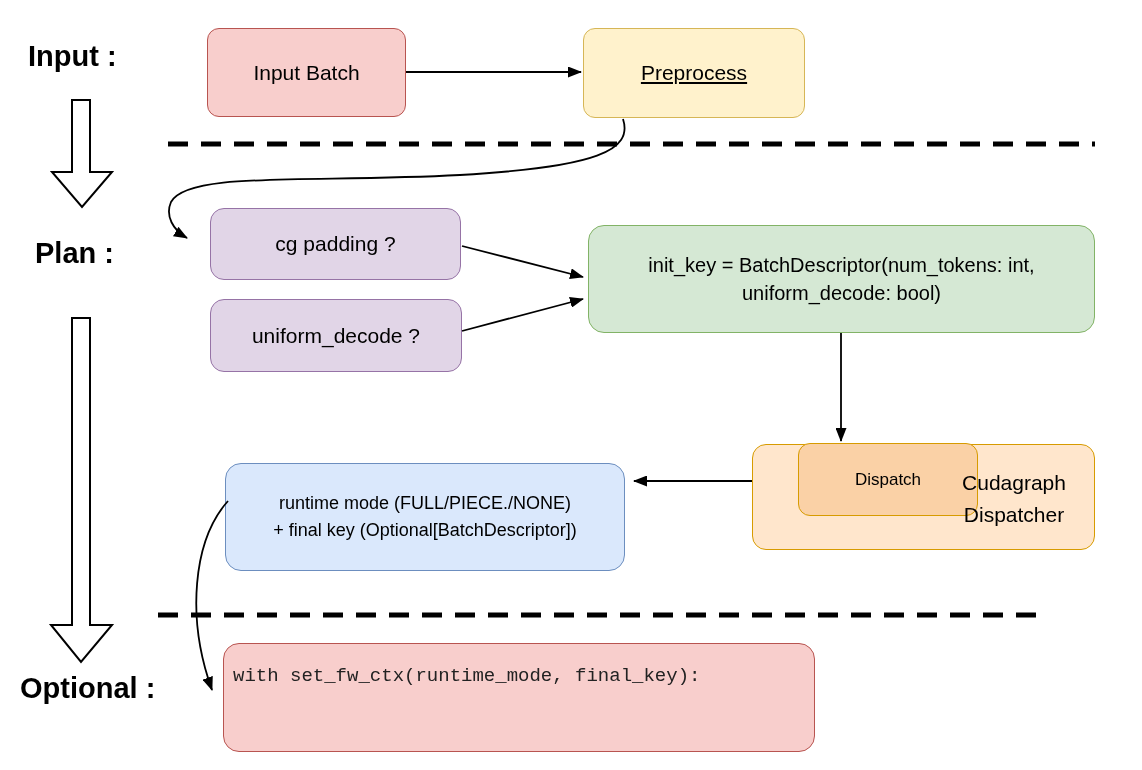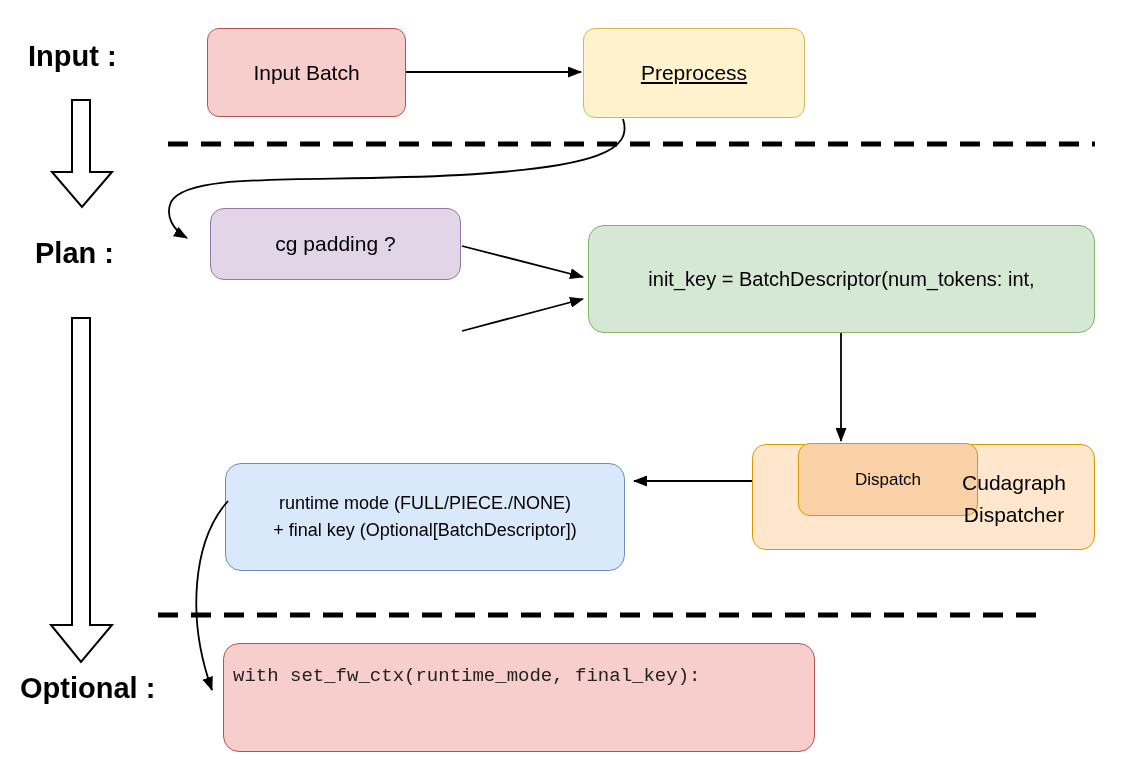--- a/index.html
+++ b/index.html
@@ -77,23 +77,27 @@
   </div>
 
   <div class="node" id="preprocess" style="background-color: rgb(255, 242, 204); border-color: rgb(214, 182, 86); text-decoration: underline;">
     <span class="ln">Preprocess</span>
   </div>
 
   <div class="node" id="cg-padding" style="background-color: rgb(225, 213, 231); border-color: rgb(150, 115, 166);">
     <span class="ln">cg padding ?</span>
   </div>
 
+  <div class="node" id="uniform-decode" style="background-color: rgb(225, 213, 231); border-color: rgb(150, 115, 166);">
+    <span class="ln">uniform_decode ?</span>
+  </div>
 
   <div class="node" id="init-key" style="background-color: rgb(213, 232, 212); border-color: rgb(130, 179, 102);">
     <span class="ln">init_key = BatchDescriptor(num_tokens: int,</span>
+    <span class="ln">uniform_decode: bool)</span>
   </div>
 
   <div class="node" id="runtime-mode" style="background-color: rgb(218, 232, 252); border-color: rgb(108, 142, 191);">
     <span class="ln">runtime mode (FULL/PIECE./NONE)</span>
     <span class="ln">+ final key (Optional[BatchDescriptor])</span>
   </div>
 
   <div class="node" id="dispatcher-outer" style="background-color: rgb(255, 230, 204); border-color: rgb(215, 155, 0);">
   </div>
 

